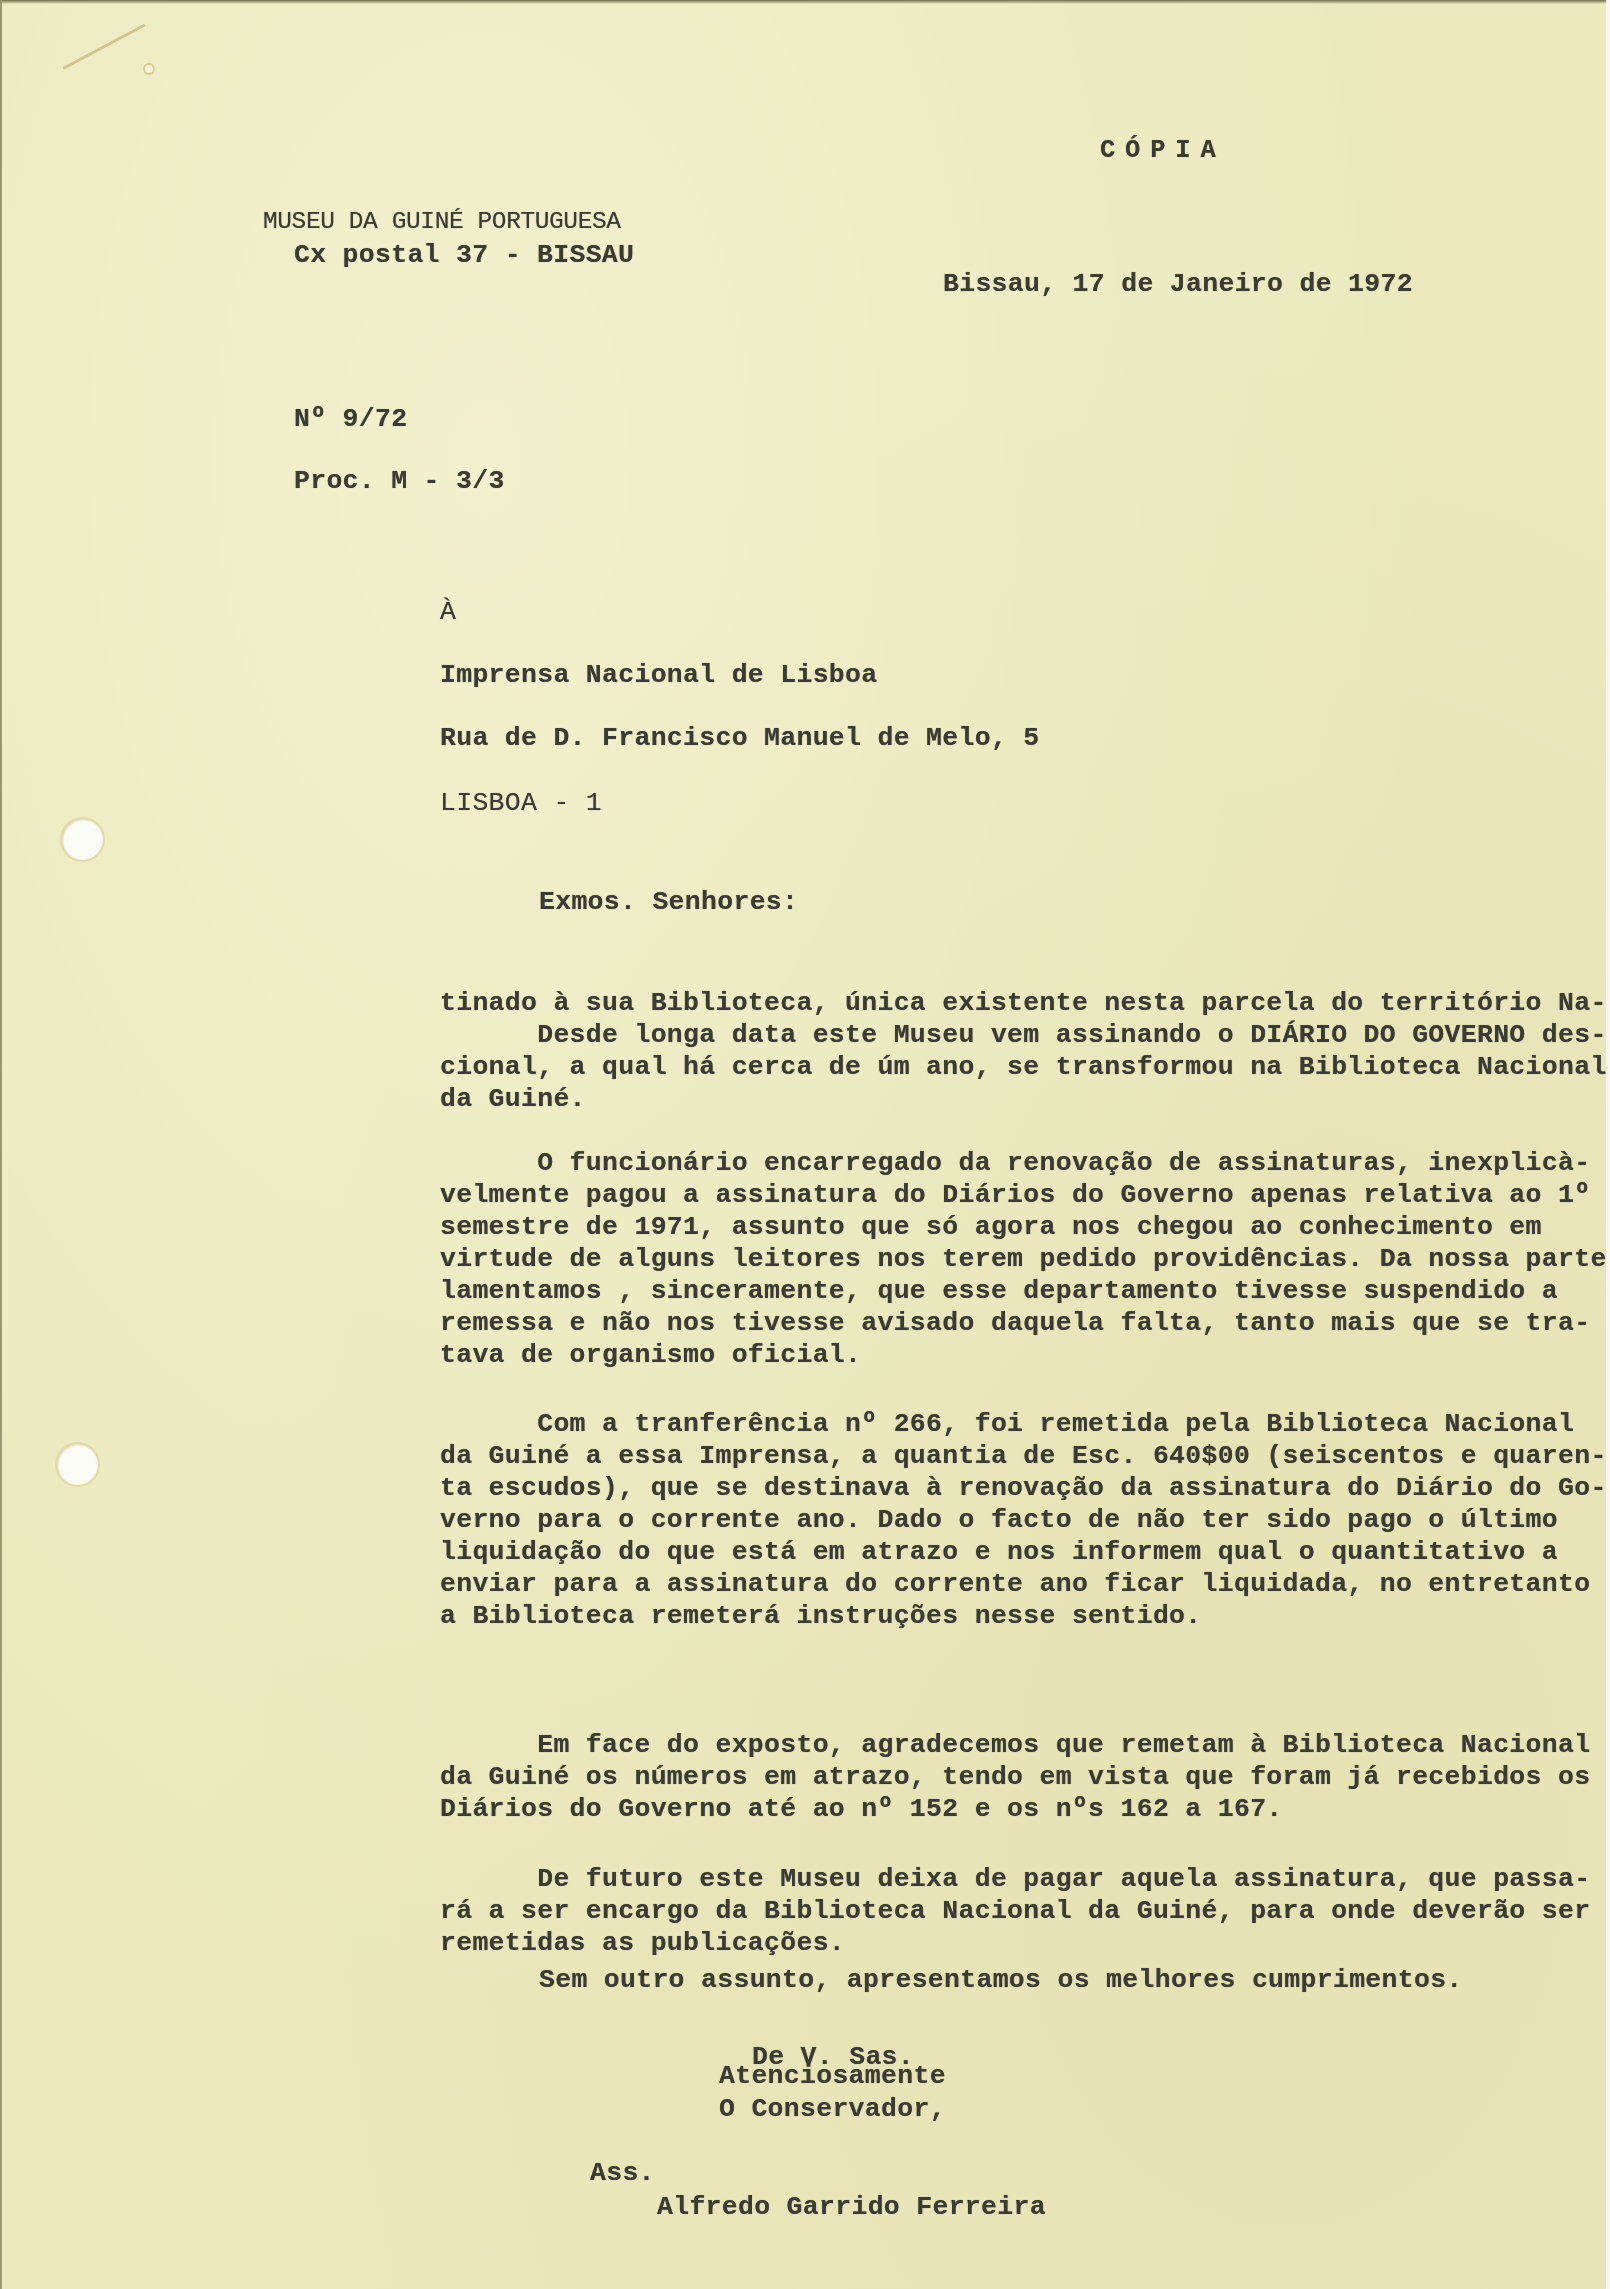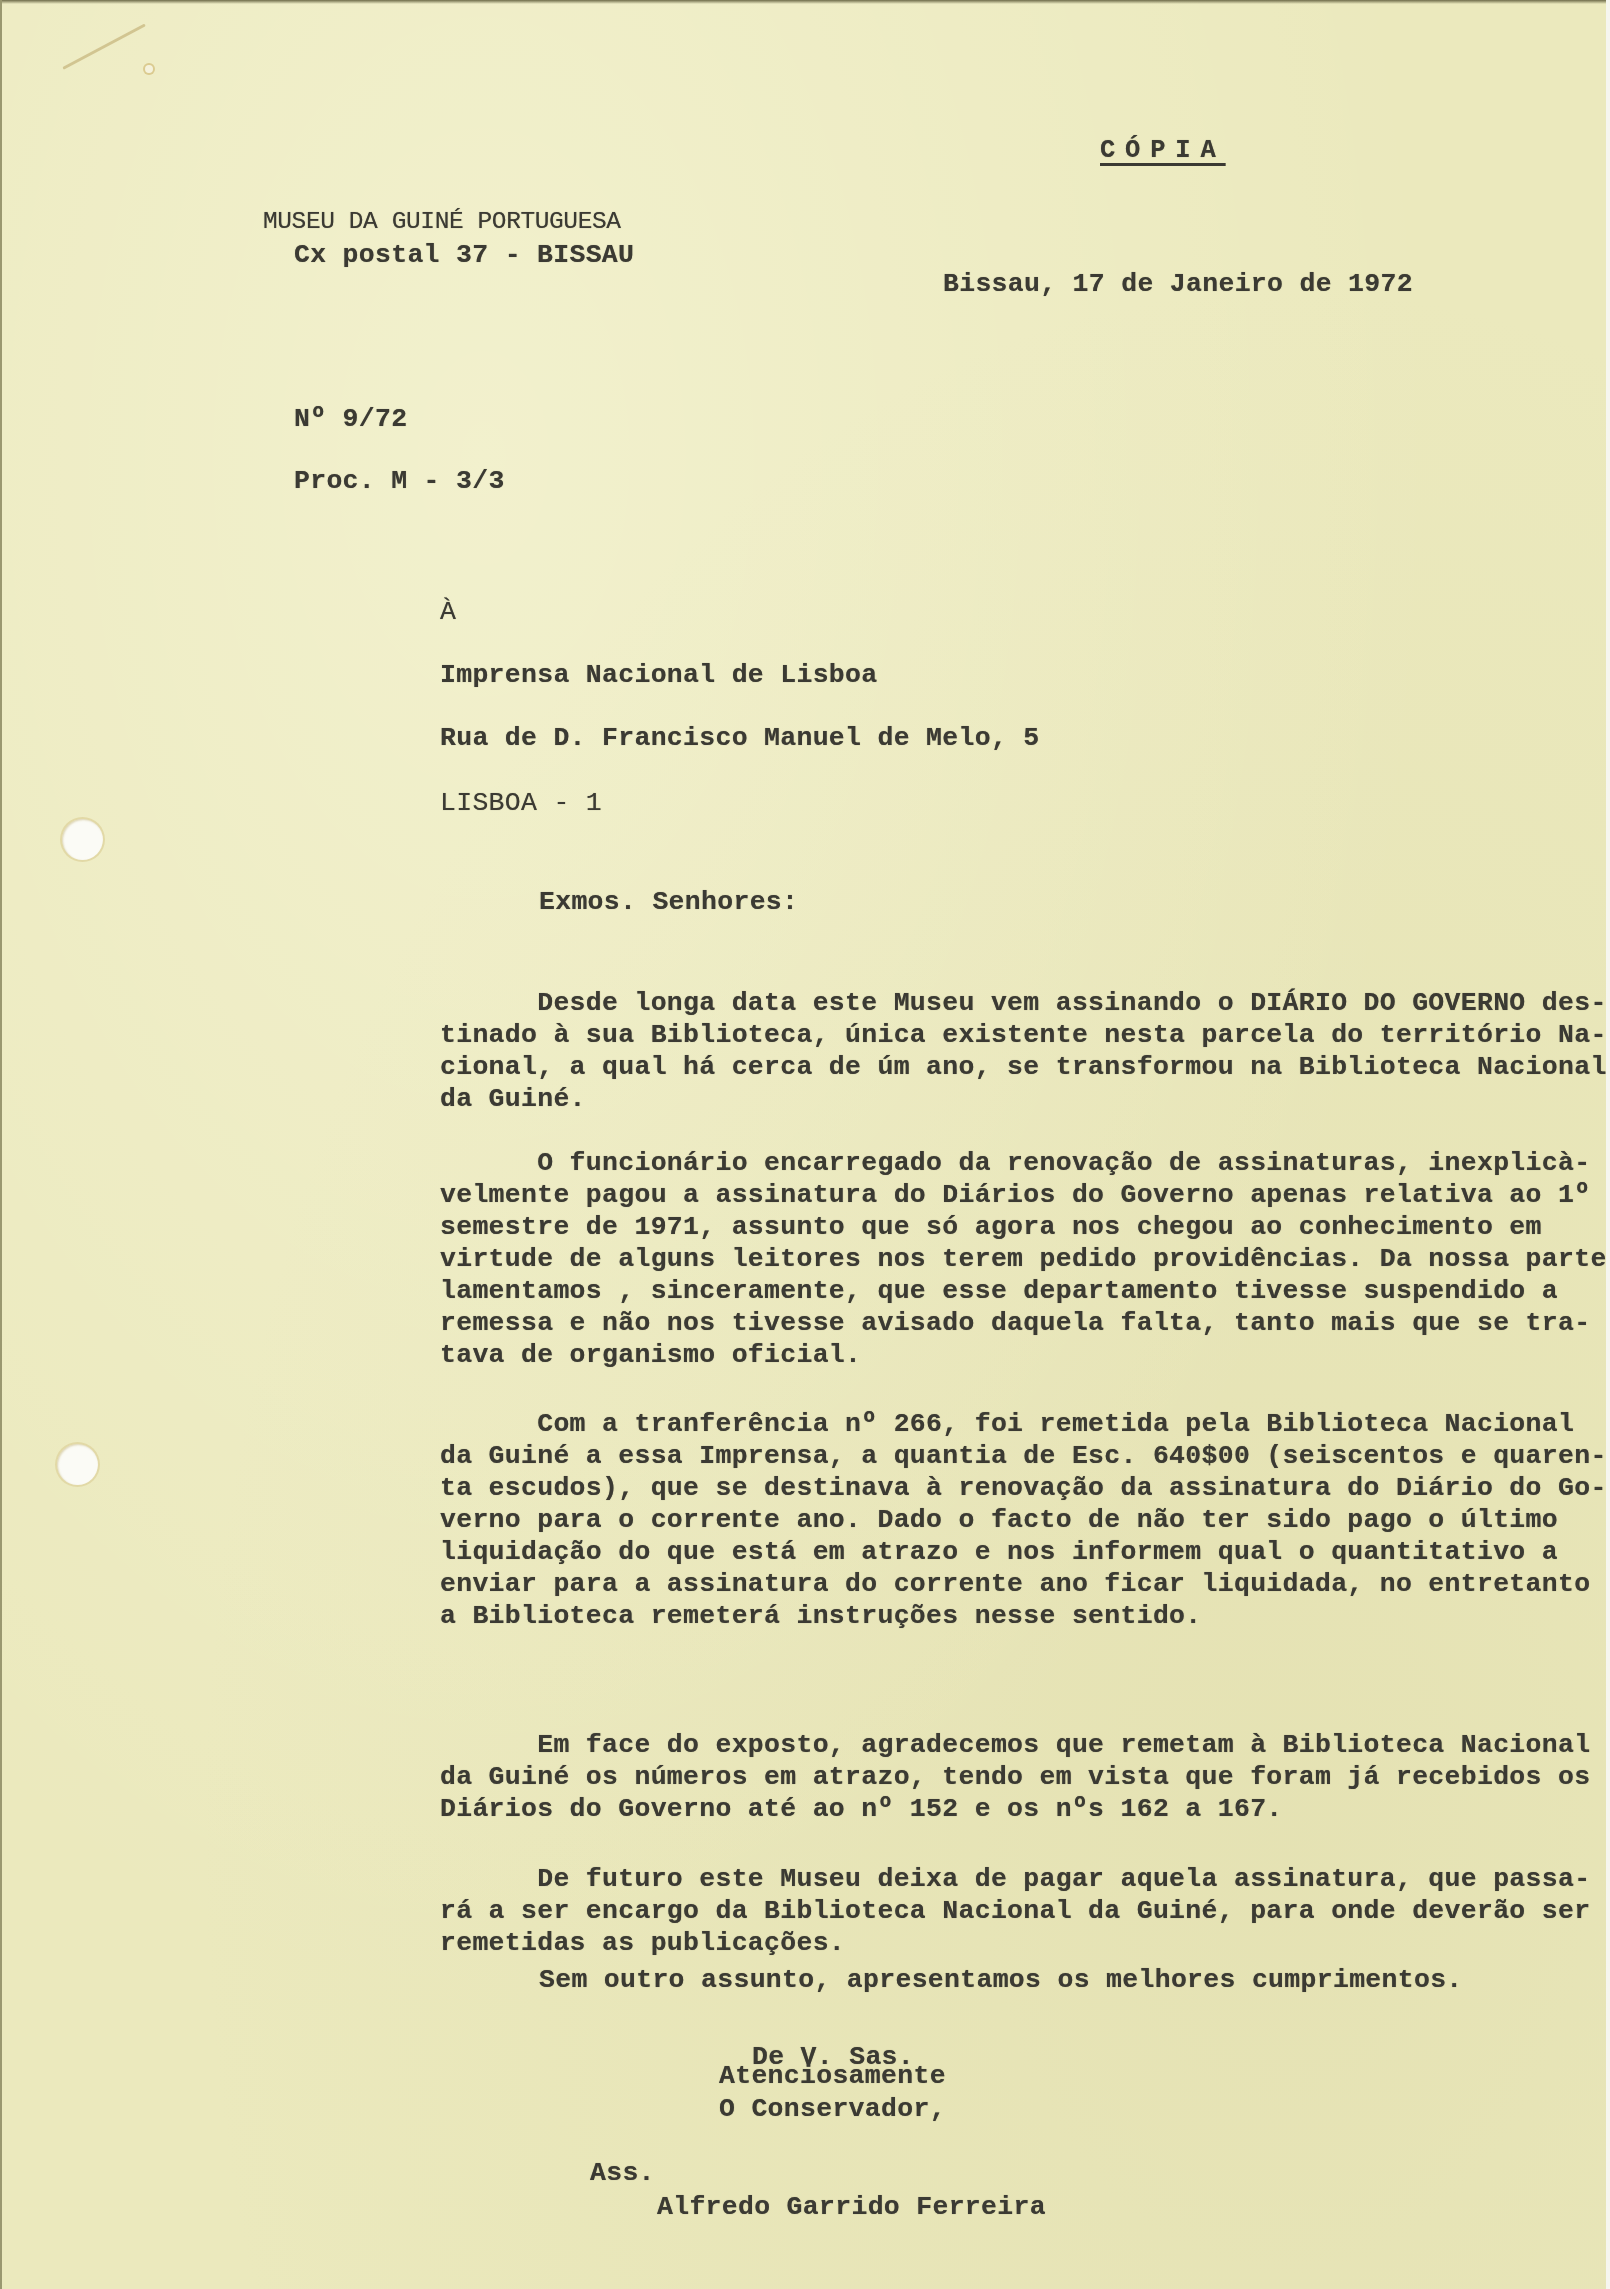--- a/index.html
+++ b/index.html
@@ -75,21 +75,20 @@
       white-space: pre;
       color: #3b3a33;
       font-size: 26.5px;
       line-height: 32px;
       letter-spacing: 0.3px;
       text-shadow: 0 0 0.8px rgba(40,40,30,0.55);
     }
     .bold { font-weight: bold; }
     .copia {
       letter-spacing: 9.8px;
-      text-decoration: underline;
       text-decoration-thickness: 2.9px;
       text-underline-offset: 5.9px;
     }
     .para {
       position: absolute;
       left: 438px;
       width: 1171px;
     }
     .para .line {
       display: block;
@@ -123,22 +122,22 @@
   <div class="t bold" style="left:292px; top:465px; font-size:26.5px;">Proc. M - 3/3</div>
 
   <div class="t" style="left:438px; top:596px;">À</div>
   <div class="t bold" style="left:438px; top:659px;">Imprensa Nacional de Lisboa</div>
   <div class="t bold" style="left:438px; top:722px;">Rua de D. Francisco Manuel de Melo, 5</div>
   <div class="t" style="left:438px; top:787px;">LISBOA - 1</div>
 
   <div class="t bold" style="left:537px; top:886px;">Exmos. Senhores:</div>
 
   <div class="para" style="top:987px;">
+    <span class="line">tinado à sua Biblioteca, única existente nesta parcela do território Na-</span>
     <span class="line">      Desde longa data este Museu vem assinando o DIÁRIO DO GOVERNO des-</span>
-    <span class="line">tinado à sua Biblioteca, única existente nesta parcela do território Na-</span>
     <span class="line">cional, a qual há cerca de úm ano, se transformou na Biblioteca Nacional</span>
     <span class="line">da Guiné.</span>
   </div>
 
   <div class="para" style="top:1147px;">
     <span class="line">      O funcionário encarregado da renovação de assinaturas, inexplicà-</span>
     <span class="line">velmente pagou a assinatura do Diários do Governo apenas relativa ao 1º</span>
     <span class="line">semestre de 1971, assunto que só agora nos chegou ao conhecimento em</span>
     <span class="line">virtude de alguns leitores nos terem pedido providências. Da nossa parte</span>
     <span class="line">lamentamos , sinceramente, que esse departamento tivesse suspendido a</span>

